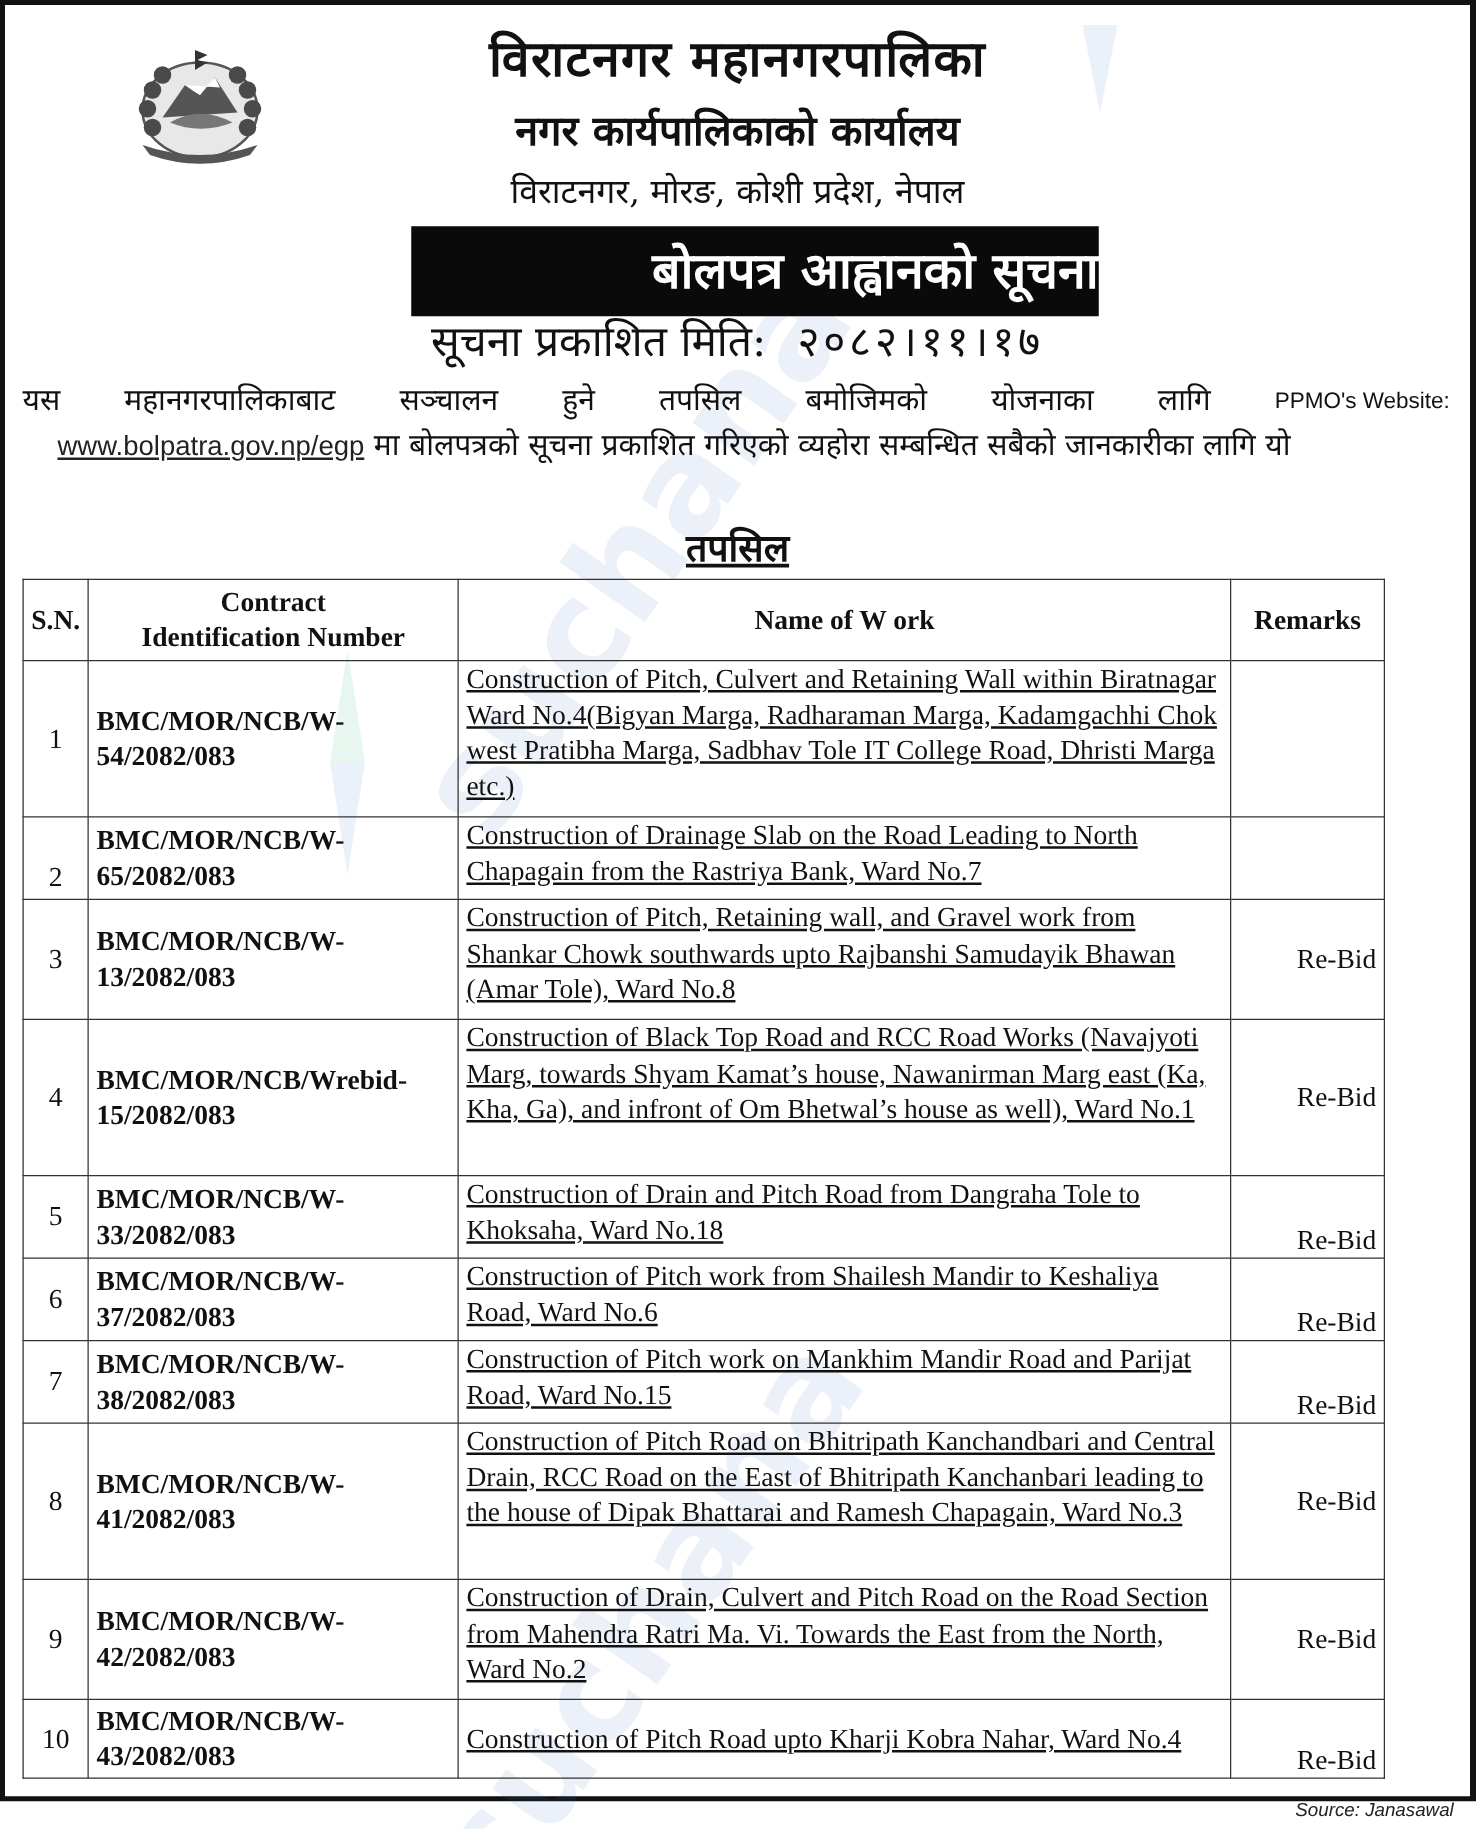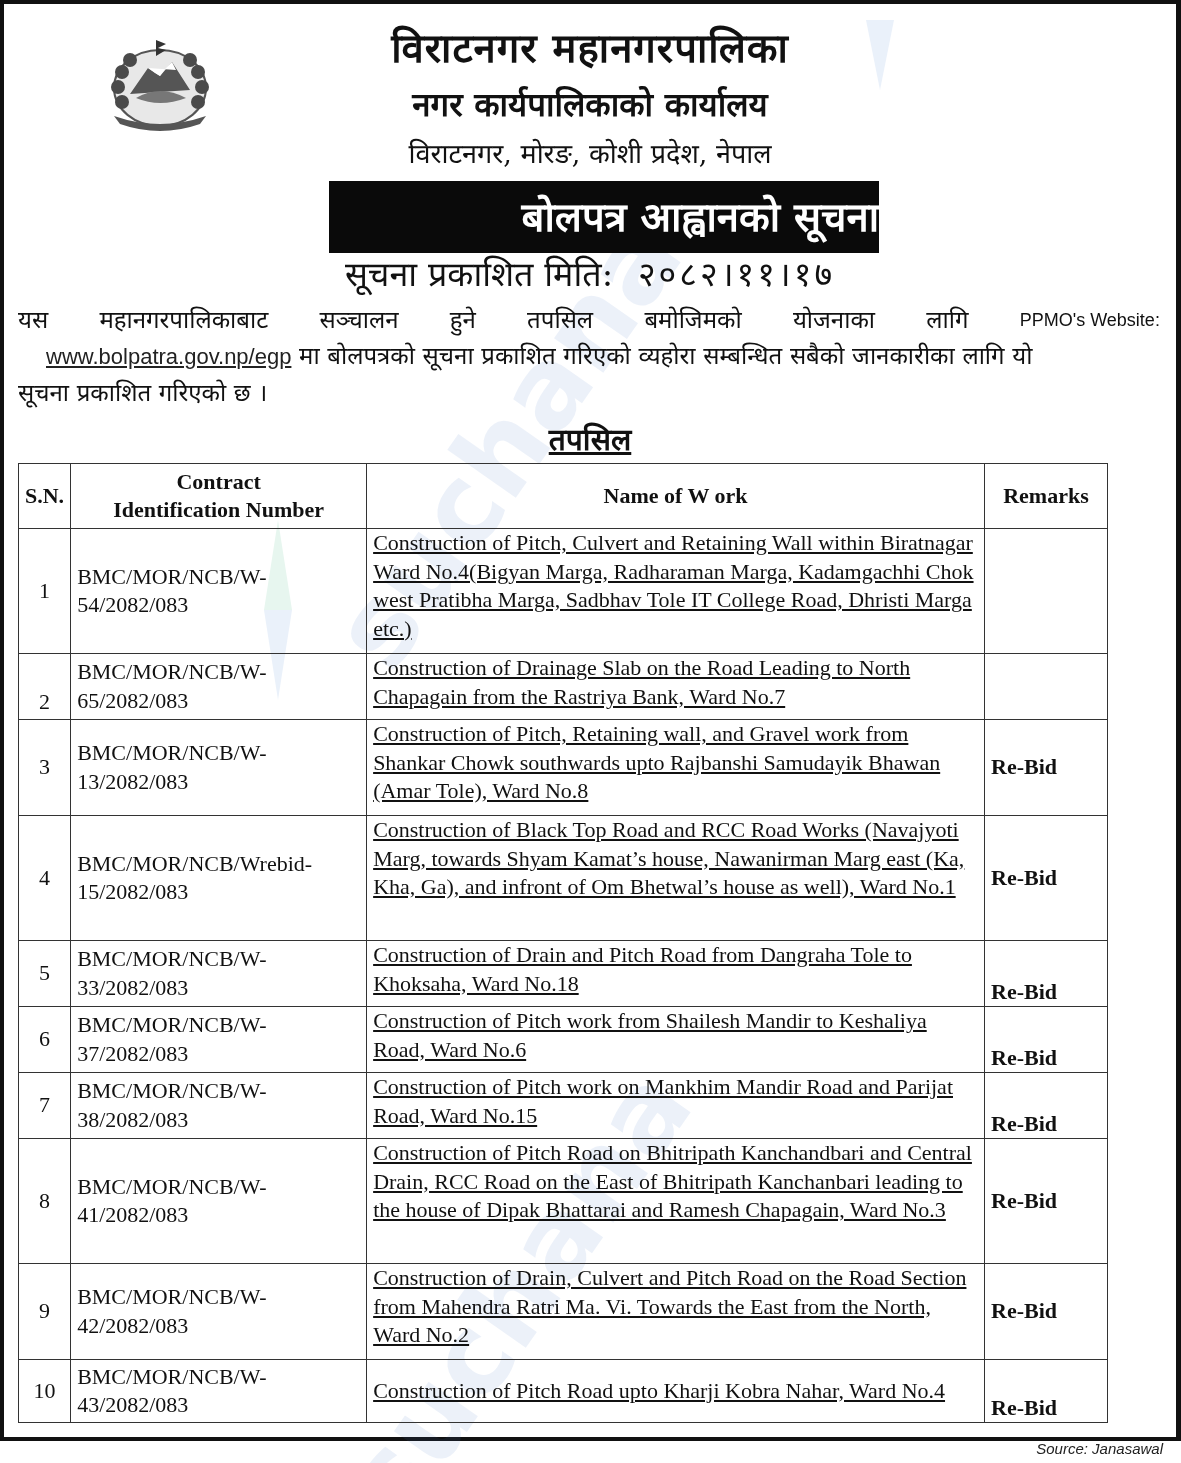--- a/index.html
+++ b/index.html
@@ -21,23 +21,23 @@
   .para a { color: #222; text-decoration: underline; font-family: "Liberation Sans", sans-serif; font-size: 22px; margin-left: 28px; }
   .schedule-title { position: absolute; left: 450px; top: 418px; width: 280px; text-align: center; font-size: 30px; font-weight: bold; text-decoration: underline; line-height: 44px; }
   table.works { position: absolute; left: 18px; top: 463px; width: 1090px; border-collapse: collapse; font-family: "Liberation Serif", serif; font-size: 22px; line-height: 28.5px; }
   table.works th, table.works td { border: 1.5px solid #333; padding: 0 6px; }
   table.works th { font-weight: bold; height: 64px; font-size: 22px; line-height: 28px; }
   th.c-sn { width: 37px; text-align: center; }
   th.c-id { width: 283px; text-align: center; }
   th.c-name { text-align: center; }
   th.c-rem { width: 110px; text-align: center; }
   td.sn { text-align: center; vertical-align: middle; }
-  td.id { font-weight: normal; vertical-align: middle; }
+  td.id { font-weight: bold; vertical-align: middle; }
   td.name { vertical-align: top; padding-top: 4px; padding-bottom: 2px; text-decoration: underline; }
-  td.rem { text-align: left; font-weight: bold; vertical-align: middle; }
+  td.rem { text-align: right; font-weight: normal; vertical-align: middle; }
   td.rem.bottom { vertical-align: bottom; }
   .source { position: absolute; right: 18px; top: 1440px; font-family: "Liberation Sans", sans-serif; font-style: italic; font-size: 15px; color: #222; }
 </style>
 </head>
 <body>
 
 <div class="frame"></div>
 
 <div class="watermark wm1">suchana</div>
 <div class="watermark wm2">suchana</div>
@@ -85,21 +85,20 @@
     <span>हुने</span>
     <span>तपसिल</span>
     <span>बमोजिमको</span>
     <span>योजनाका</span>
     <span>लागि</span>
     <span class="latin">PPMO's Website:</span>
   </div>
   <div>
     <a>www.bolpatra.gov.np/egp</a><span> मा बोलपत्रको सूचना प्रकाशित गरिएको व्यहोरा सम्बन्धित सबैको जानकारीका लागि यो</span>
   </div>
-  <div>सूचना प्रकाशित गरिएको छ ।</div>
 </div>
 
 <div class="schedule-title">तपसिल</div>
 
 <table class="works">
   <thead>
     <tr>
       <th class="c-sn">S.N.</th>
       <th class="c-id">
         <div>Contract</div>

